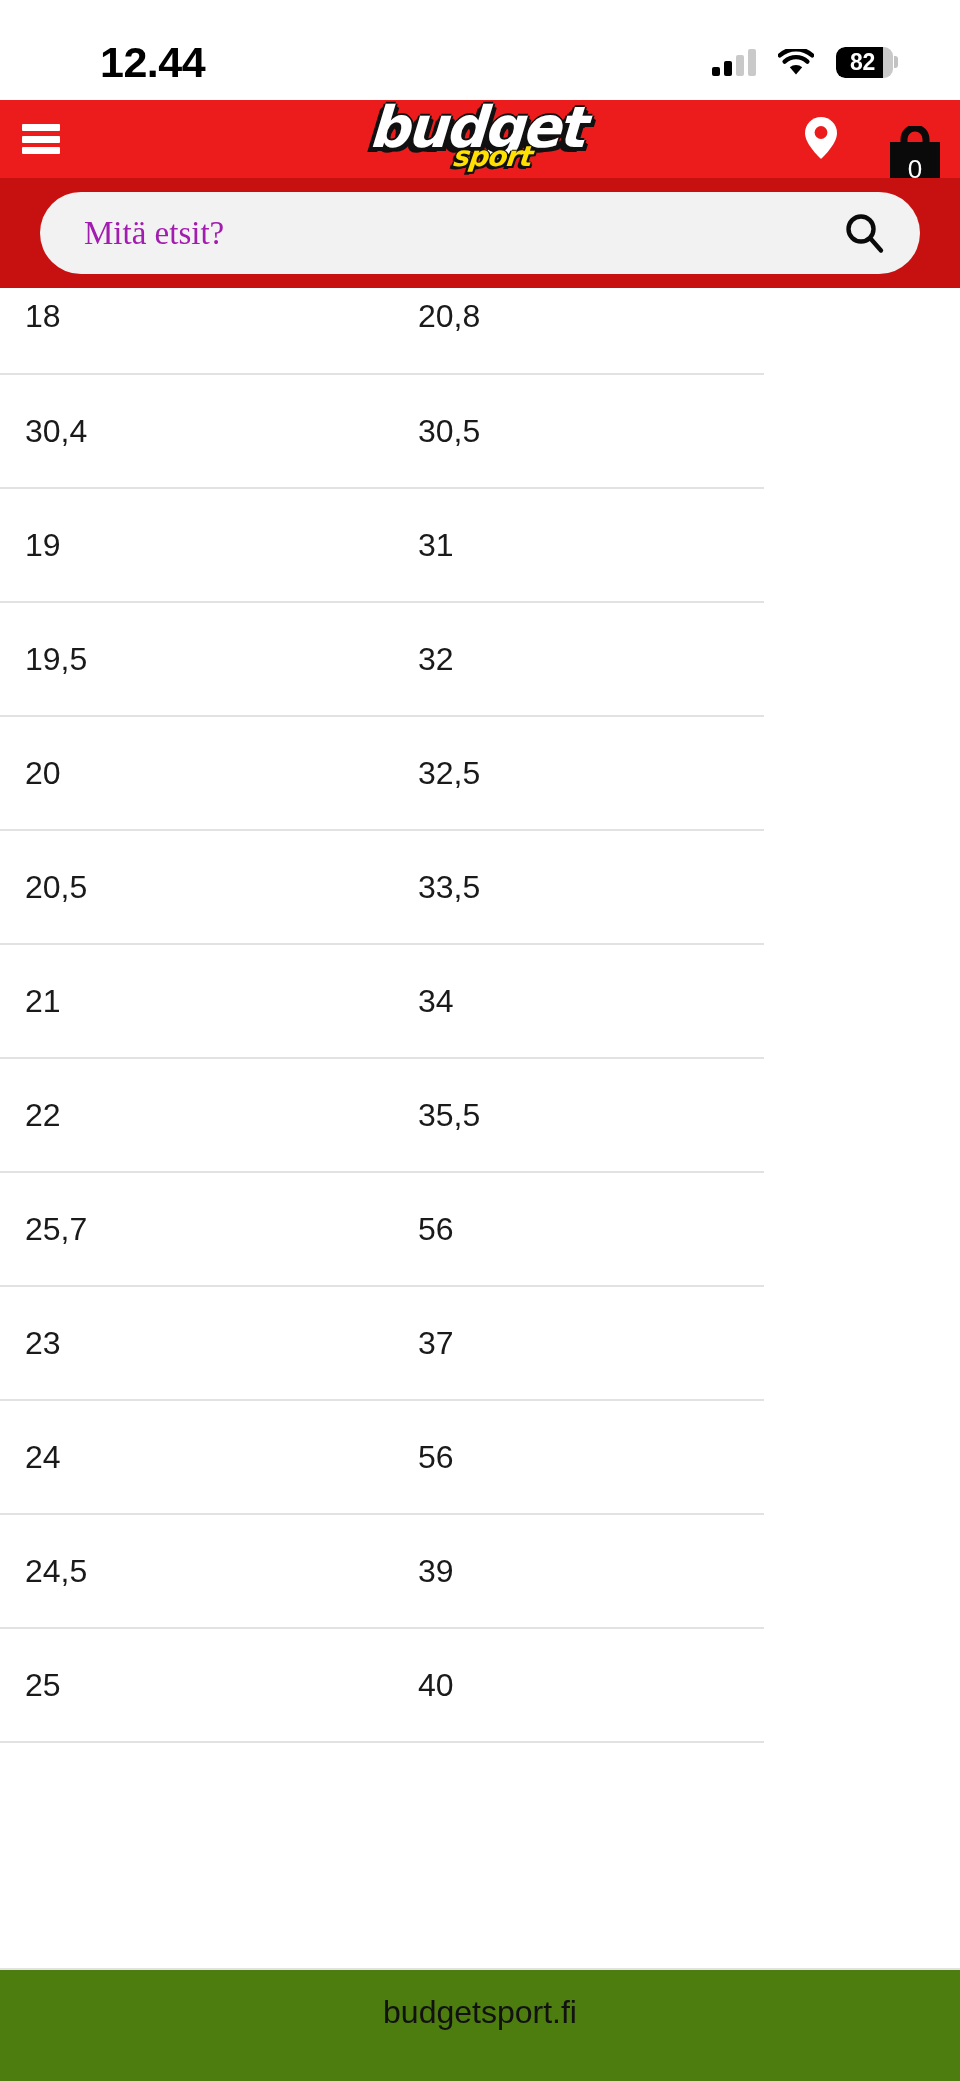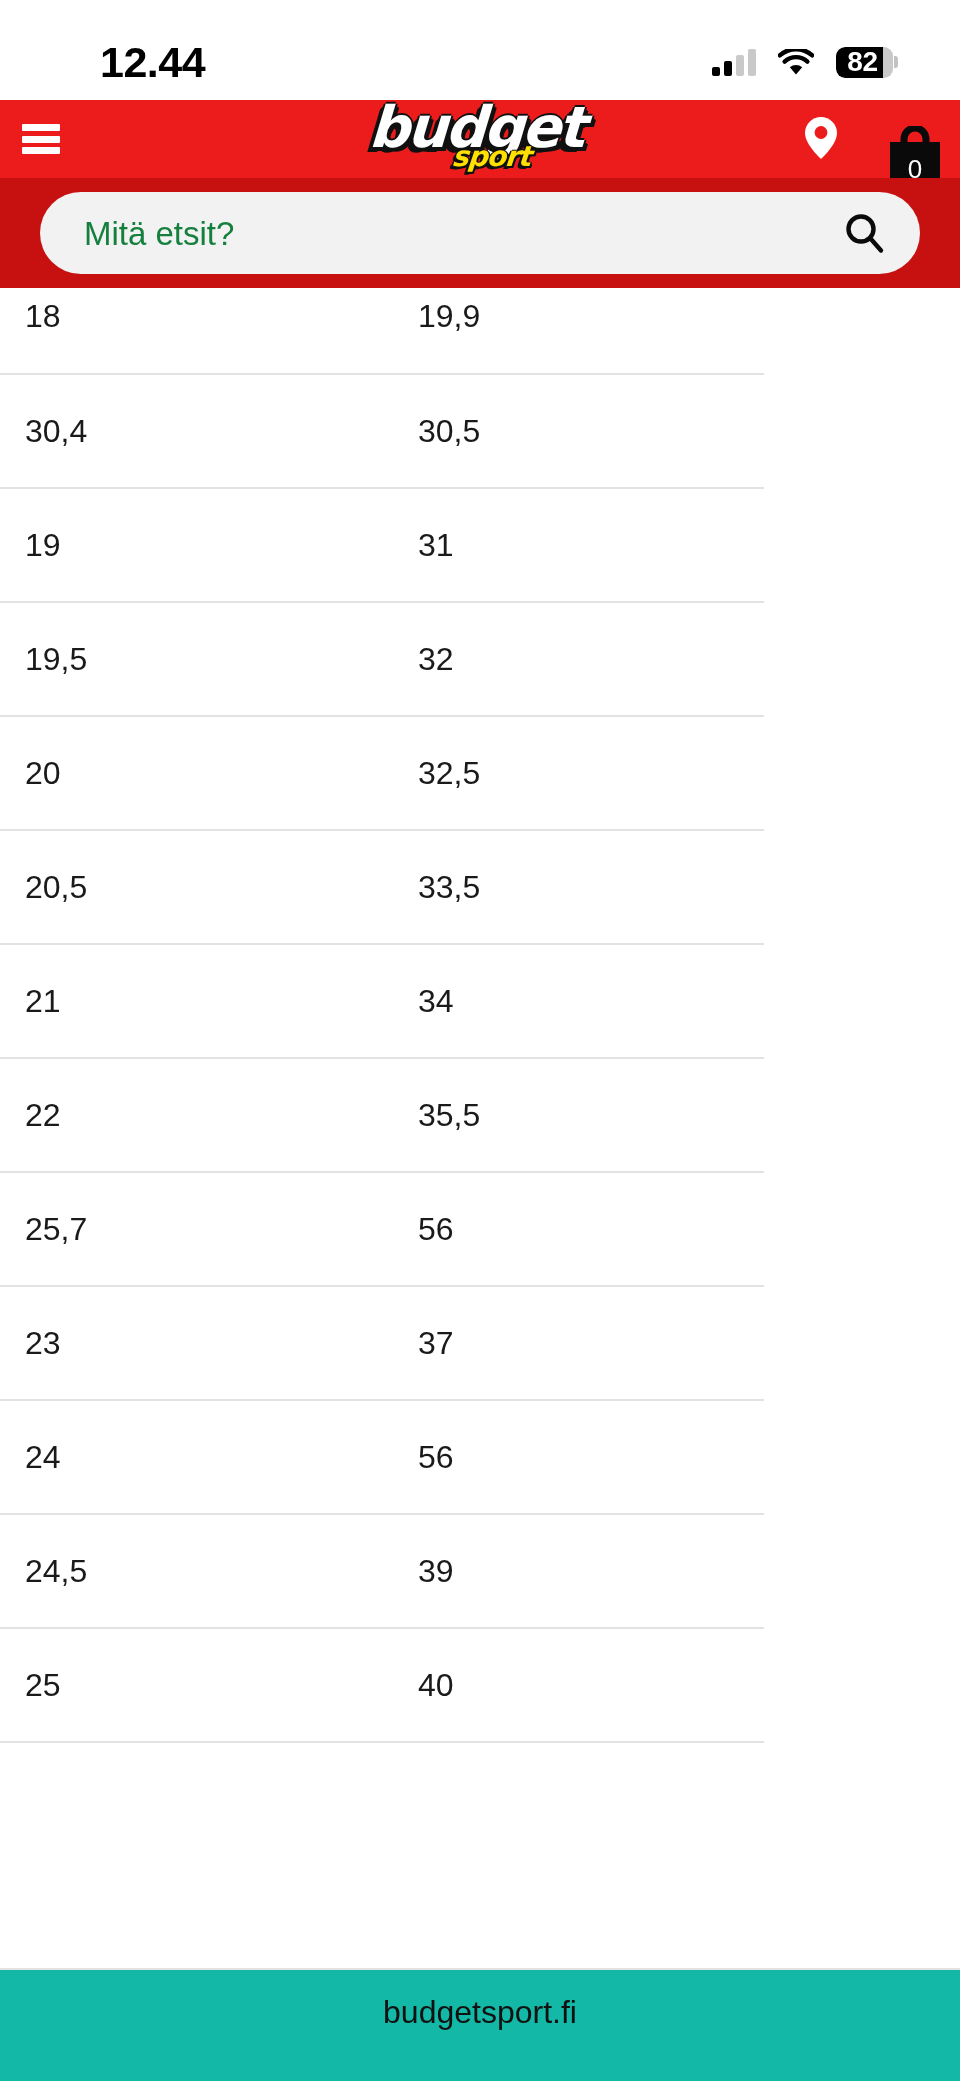--- a/index.html
+++ b/index.html
@@ -86,21 +86,21 @@
     background: #000000;
     border-radius: 9px 0 0 9px;
   }
   .battery-pct {
     position: absolute;
     top: 0; left: 0;
     width: 58px; height: 31px;
     display: flex;
     align-items: center;
     justify-content: center;
-    font-size: 28px;
+    font-size: 23px;
     font-weight: 700;
     color: #ffffff;
     padding-right: 5px;
     letter-spacing: -0.3px;
     text-align: right;
   }
   .battery-cap {
     width: 4px;
     height: 12px;
     background: #c2c2c2;
@@ -235,22 +235,22 @@
     background: #F2F2F2;
     border-radius: 41px;
     display: flex;
     align-items: center;
     padding: 0 34px 0 44px;
     cursor: text;
   }
   .search-placeholder {
     flex: 1;
     font-size: 33px;
-    color: #15803d;
-    font-family: Liberation Sans, sans-serif;
+    color: #a21caf;
+    font-family: Liberation Serif, serif;
     line-height: 1;
   }
   .search-icon { display: block; flex: 0 0 auto; }
 
   
   .content {
     position: absolute;
     top: 288px; left: 0;
     width: 960px;
     height: 1680px;
@@ -274,21 +274,21 @@
   .size-table td.c-left { width: 400px; padding-left: 25px; }
   .size-table td.c-right { padding-left: 18px; }
   .size-table tr:first-child td { border-top: none; }
 
   
   .footer {
     position: absolute;
     bottom: 0; left: 0;
     width: 960px;
     height: 113px;
-    background: #14b8a6;
+    background: #4d7c0f;
     border-top: 2px solid #e2e2e2;
     display: flex;
     align-items: flex-start;
     justify-content: center;
     padding-top: 26px;
   }
   .footer-url {
     font-size: 32px;
     color: #111111;
     font-family: "Liberation Sans", sans-serif;
@@ -362,21 +362,21 @@
         <line x1="28.5" y1="27.5" x2="39" y2="39.5" stroke="#0a0a0a" stroke-width="4.4" stroke-linecap="round"></line>
       </svg>
     </div>
   </div>
 
   <div class="content">
     <table class="size-table">
       <tbody>
           <tr>
             <td class="c-left">18</td>
-            <td class="c-right">19,9</td>
+            <td class="c-right">20,8</td>
           </tr>
           <tr>
             <td class="c-left">30,4</td>
             <td class="c-right">30,5</td>
           </tr>
           <tr>
             <td class="c-left">19</td>
             <td class="c-right">31</td>
           </tr>
           <tr>

